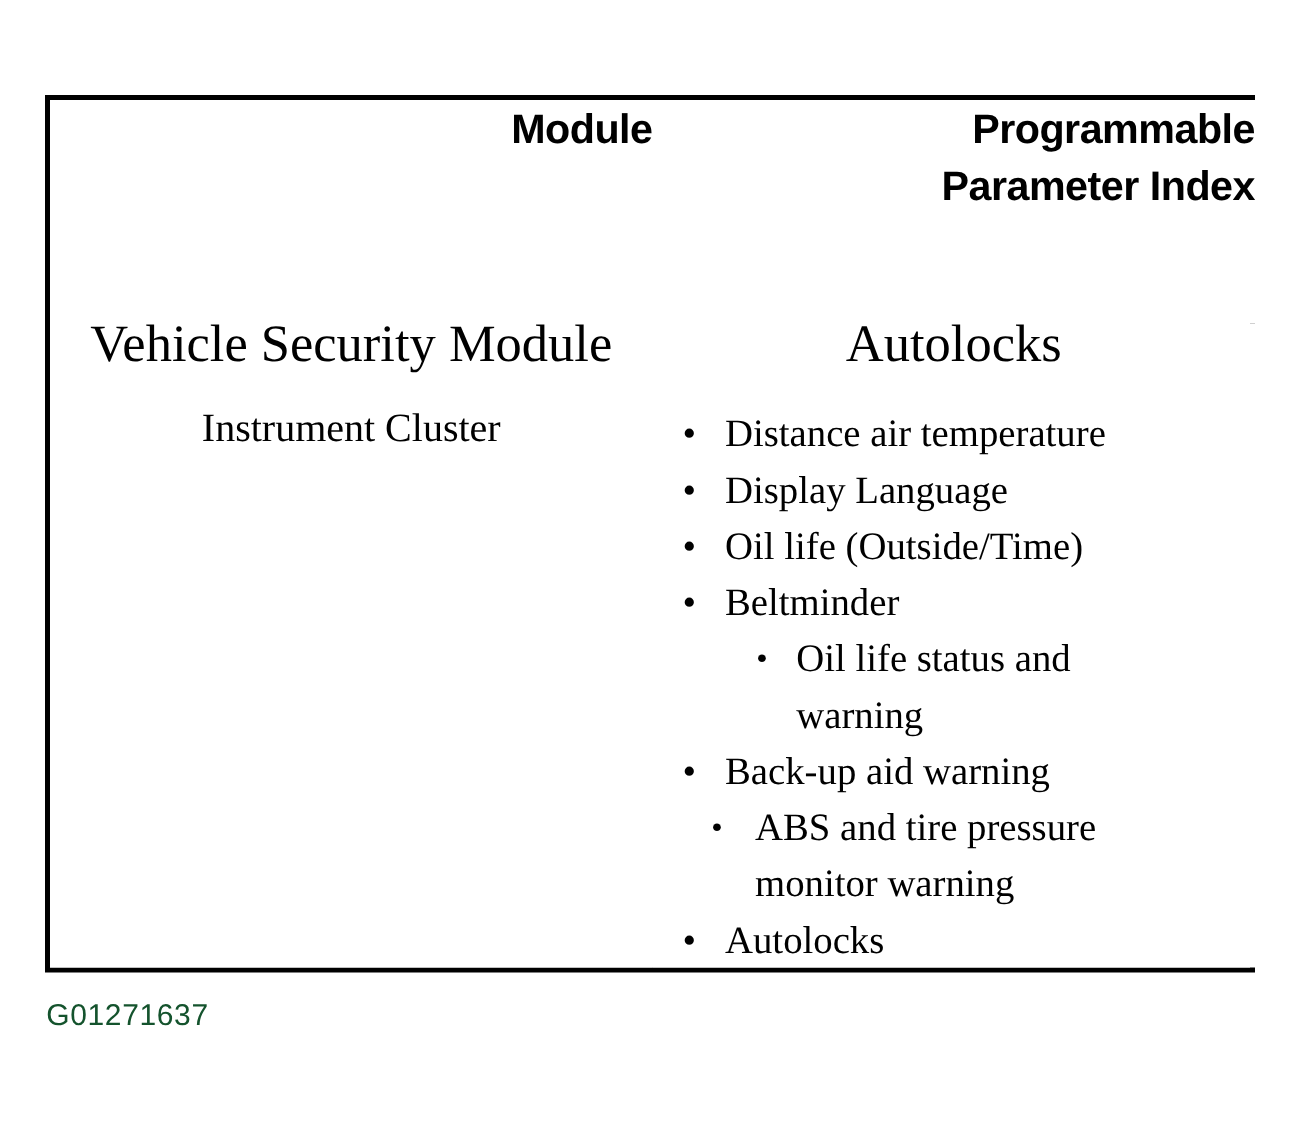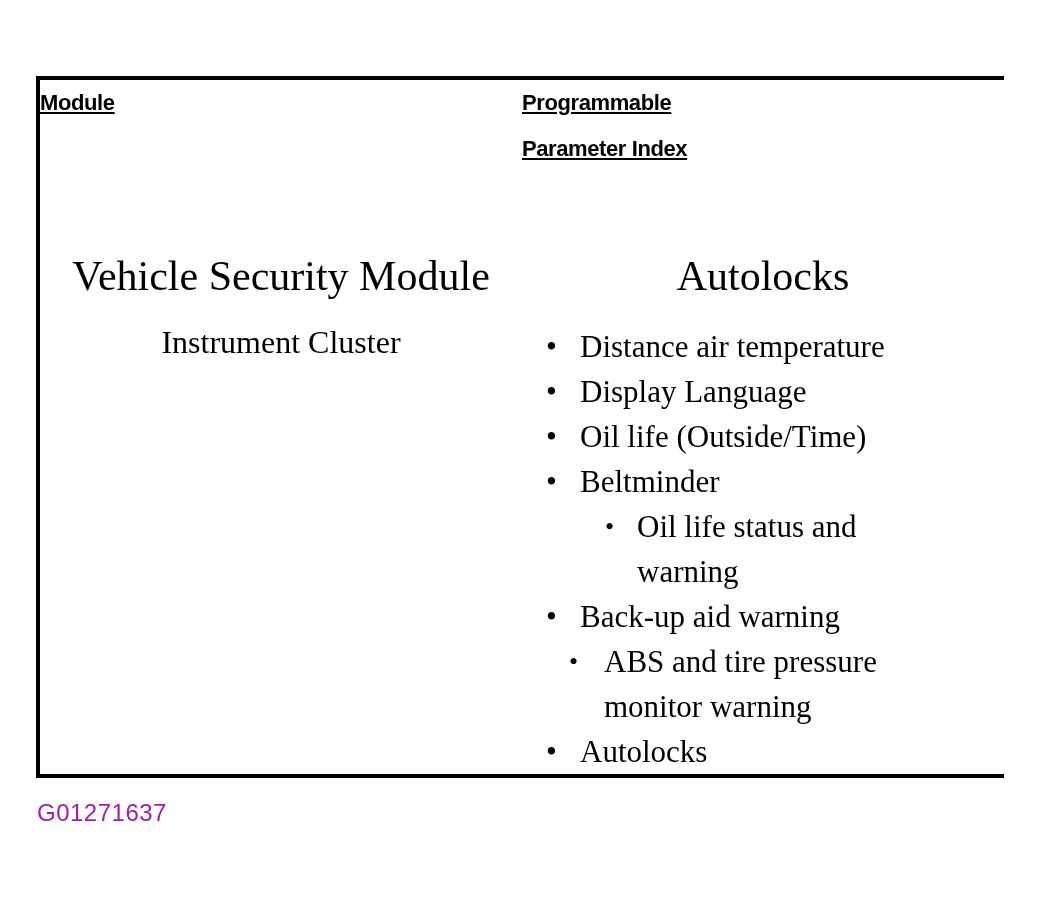--- a/index.html
+++ b/index.html
@@ -75,29 +75,28 @@
   }
 
   .row-header { height: 106px; }
   .row-1      { height: 65px;  }
   .row-2      { height: 62px;  }
 
   
   .header-cell {
     font-family: "Liberation Sans", "DejaVu Sans", sans-serif;
     font-weight: bold;
-    font-size: 22px;
+    font-size: 33px;
     line-height: 46px;
-    text-align: left;
+    text-align: right;
     letter-spacing: -0.4px;
     height: 100%;
     box-sizing: border-box;
     vertical-align: bottom;
     padding-bottom: 8px;
-    text-decoration: underline;
   }
   .header-cell .hline { display: block; white-space: nowrap; }
 
   
   .body-cell {
     font-family: "Liberation Serif", "DejaVu Serif", serif;
     font-size: 42px;
     line-height: 34px;
     text-align: center;
     vertical-align: middle;
@@ -176,21 +175,21 @@
 
   
   #caption {
     position: absolute;
     left: 37px;
     top: 798px;
     font-family: "Liberation Sans", "DejaVu Sans", sans-serif;
     font-size: 24px;
     line-height: 30px;
     letter-spacing: 0.5px;
-    color: #a21caf;
+    color: #14532d;
     white-space: nowrap;
   }
 </style>
 </head>
 <body>
 
 <div id="figure">
 
   <div id="param-table">
     <table>

